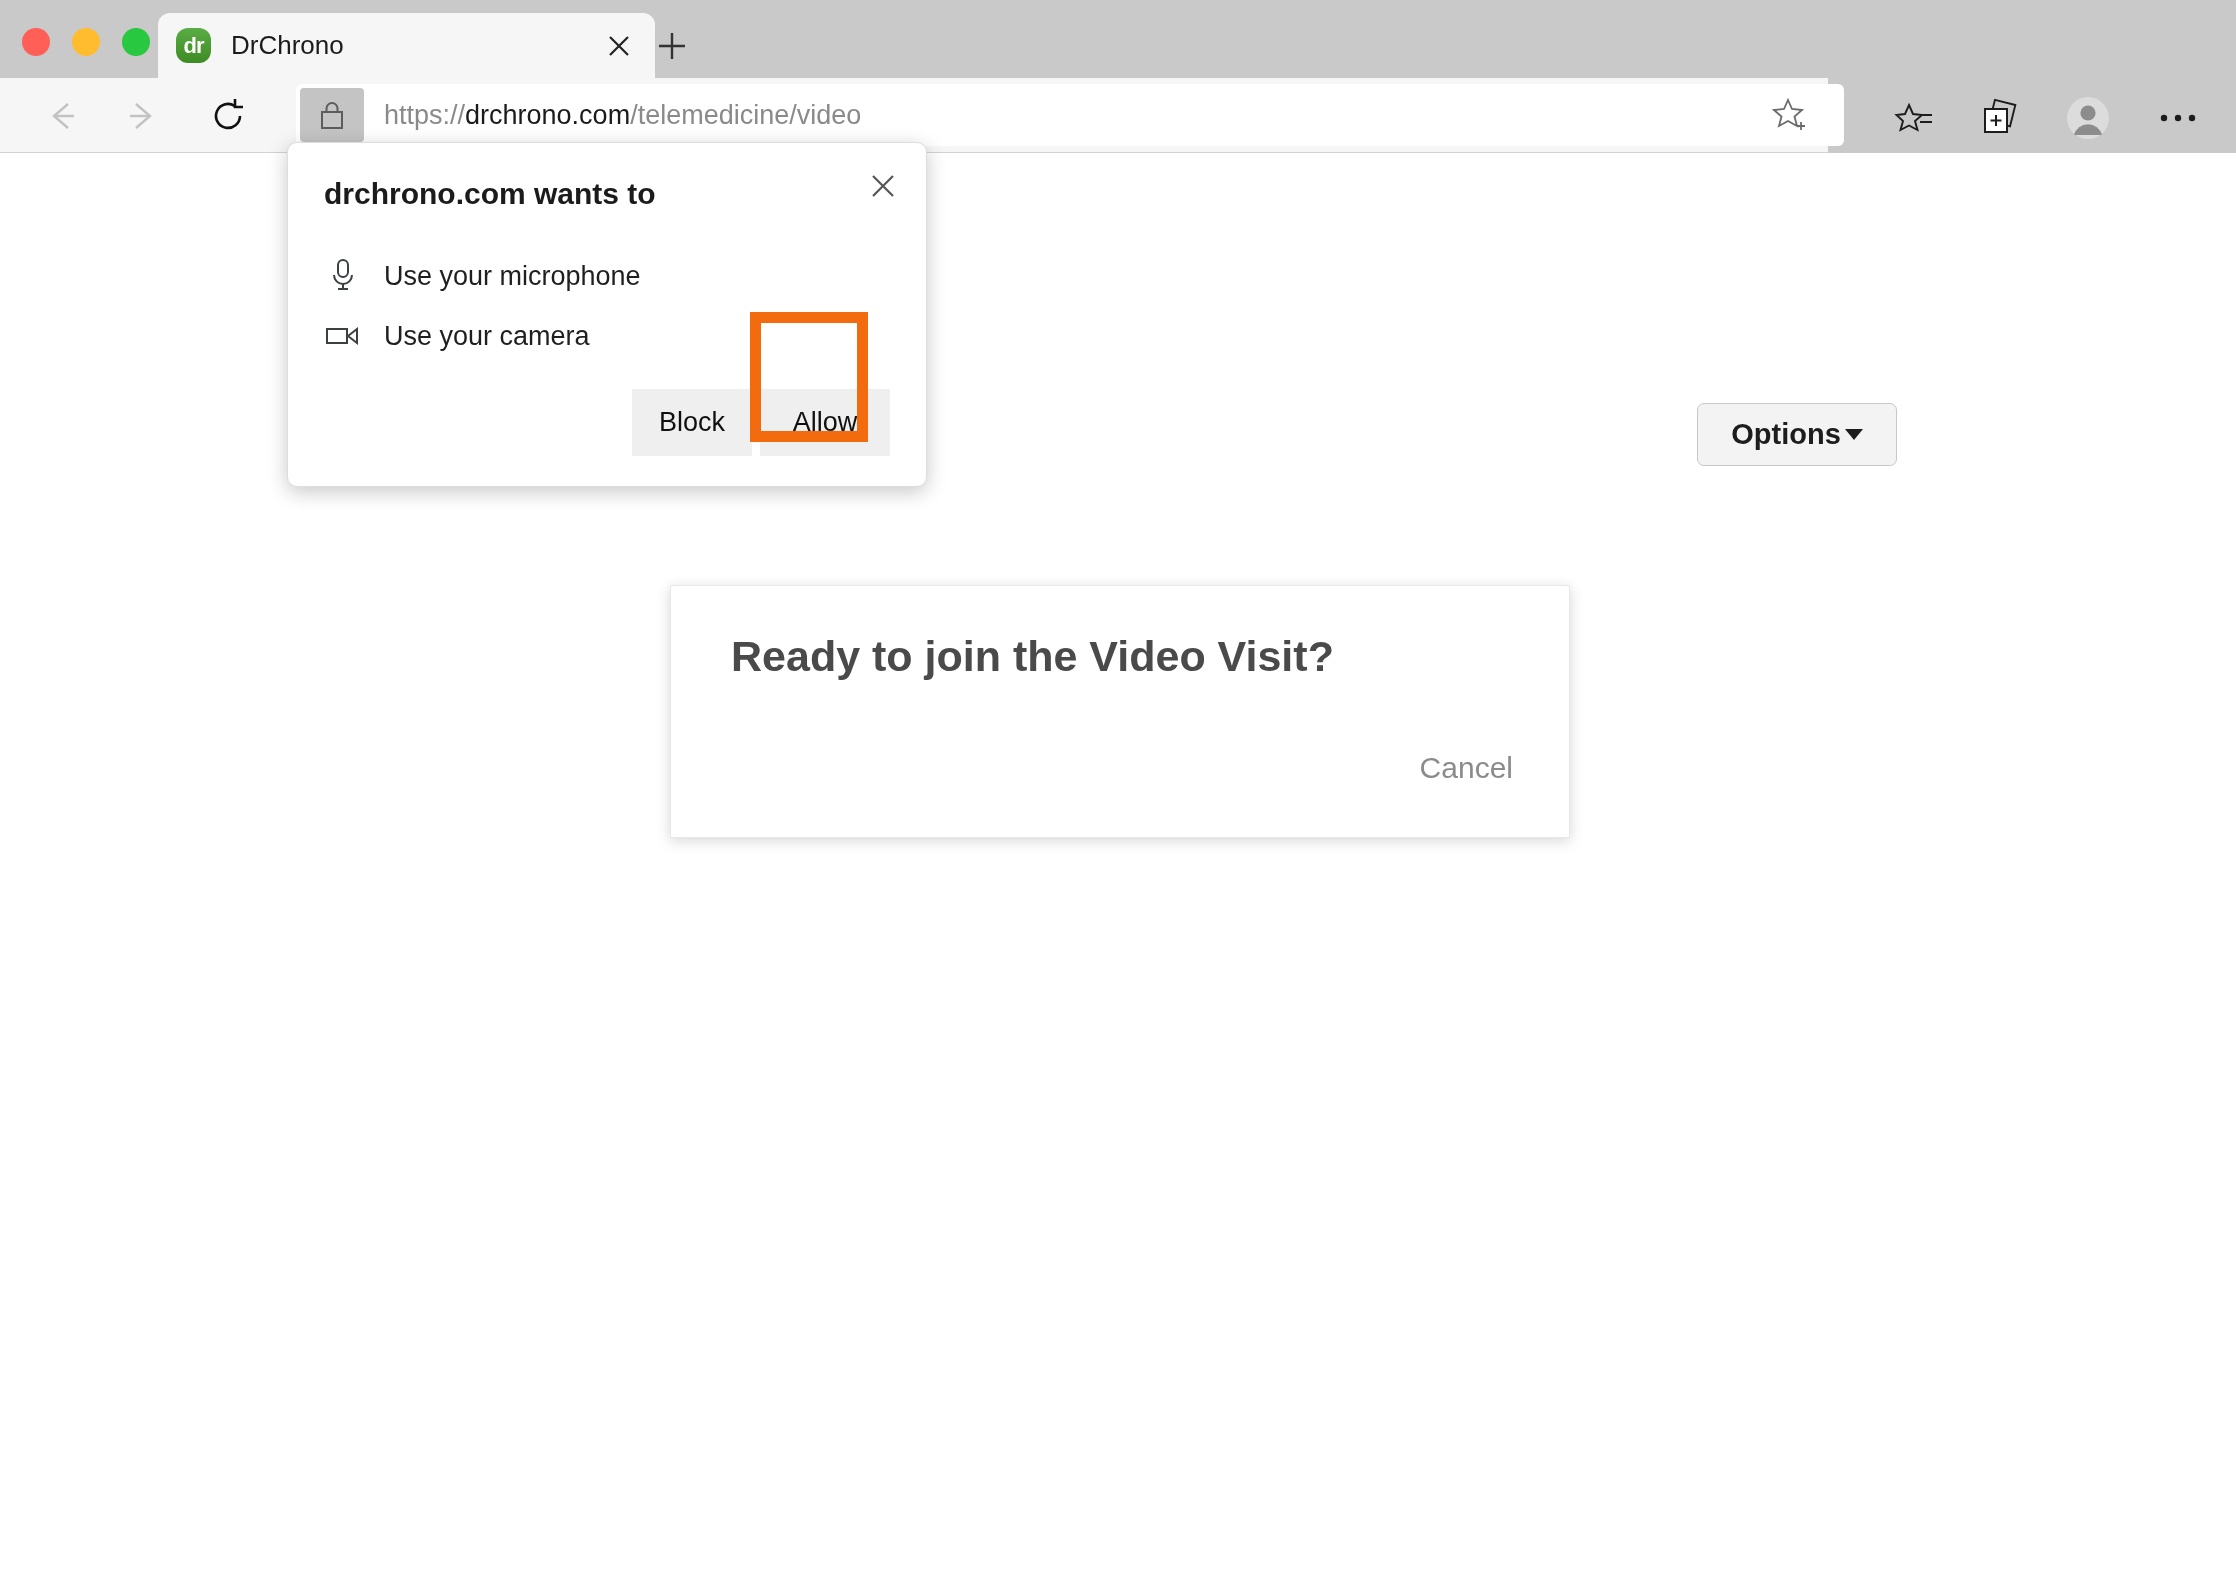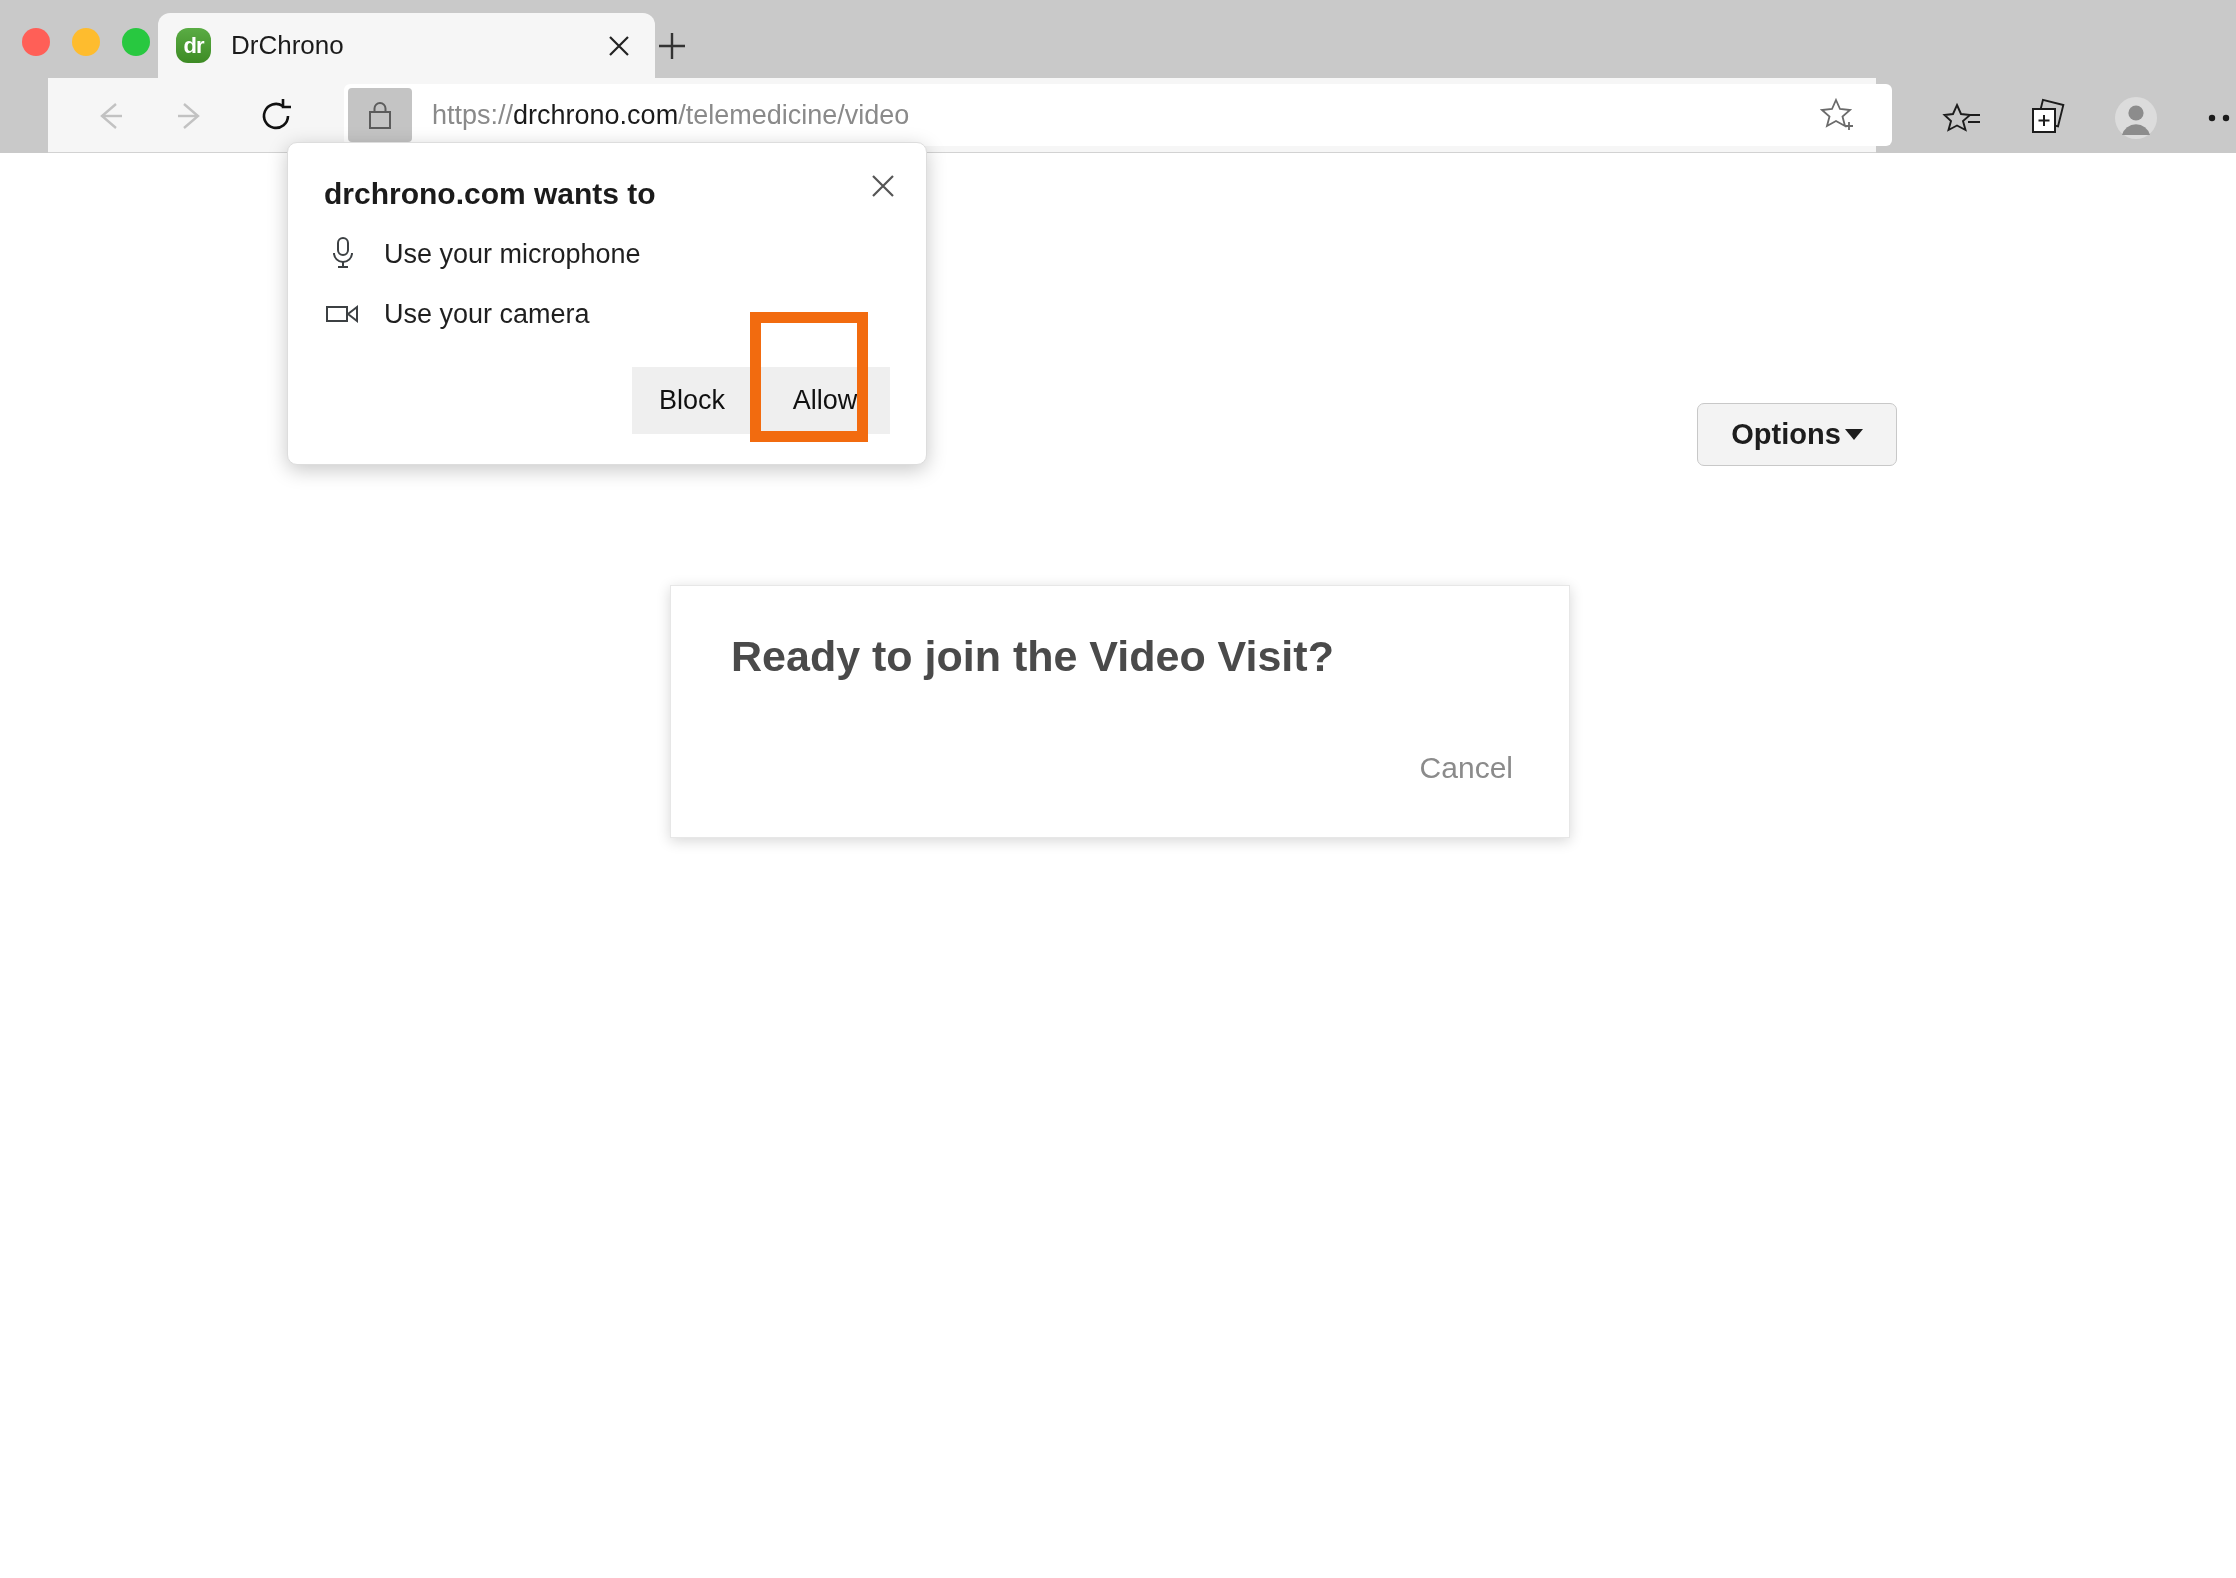--- a/index.html
+++ b/index.html
@@ -93,21 +93,20 @@
   }
 
   .toolbar {
     position: absolute;
     left: 0; top: 78px;
     width: 1828px;
     height: 75px;
     background: #f6f6f6;
     border-bottom: 1px solid #d2d2d2;
     box-sizing: border-box;
-    margin-left: 48px;
   }
   .nav-btn {
     position: absolute;
     top: 12px;
     width: 52px; height: 52px;
     display: flex;
     align-items: center;
     justify-content: center;
   }
   .nav-back    { left: 36px; }
@@ -264,21 +263,21 @@
     right: 22px; top: 22px;
     width: 42px; height: 42px;
     display: flex;
     align-items: center;
     justify-content: center;
   }
   .perm-title {
     font-size: 30px;
     font-weight: bold;
     color: #1b1b1b;
-    margin: 0 0 24px 0;
+    margin: 0 0 46px 0;
   }
   .perm-row {
     display: flex;
     align-items: center;
     gap: 22px;
     margin-bottom: 22px;
   }
   .perm-row-icon {
     width: 38px; height: 38px;
     display: flex;

